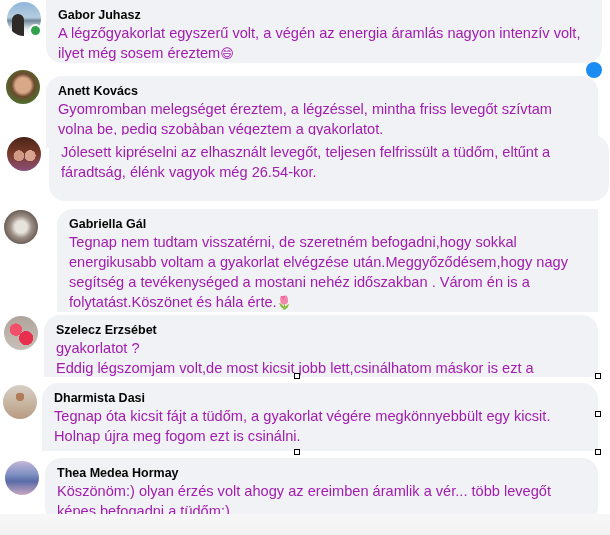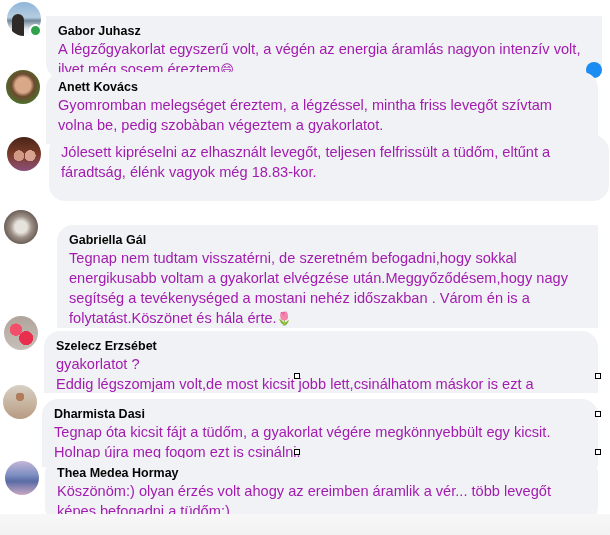--- a/index.html
+++ b/index.html
@@ -26,21 +26,21 @@
   .bubble.cut-bottom { border-bottom-left-radius:0; border-bottom-right-radius:0; }
   .bubble.cut-top { border-top-left-radius:0; border-top-right-radius:0; }
   .author {
     font-weight:bold; font-size:12.5px; line-height:16px; color:#050505;
     display:block;
   }
   .text {
     font-size:14.6px; line-height:20px; color:#a21caf; display:block;
     white-space:pre-wrap;
   }
-  .clip { position:absolute; overflow:hidden;margin-top:16px; }
+  .clip { position:absolute; overflow:hidden; }
   .handle {
     position:absolute; width:6px; height:6px; background:#fff;
     border:1px solid #000; box-sizing:border-box;
   }
   .emoji { display:inline-block; font-size:13px; line-height:14px; }
   .bottom-fade {
     position:absolute; left:0; top:514px; width:610px; height:21px;
     background:linear-gradient(#f7f7f7,#f2f2f2);
   }
   .blue-corner {
@@ -61,34 +61,34 @@
       <span class="author">Gabor Juhasz</span>
       <span class="text">A légzőgyakorlat egyszerű volt, a végén az energia áramlás nagyon intenzív volt,</span>
       <span class="text"><span>ilyet még sosem éreztem</span><span class="emoji">😄</span></span>
     </div>
   </div>
 </div>
 <div class="blue-corner"></div>
 
 <div class="comment">
   <div class="avatar" style="left:6px;top:70px;background:radial-gradient(circle at 50% 45%,#d8a888 0 30%,#6b4a2e 45%,#4f6b2c 70%,#7d9646 100%);"></div>
-  <div class="clip" style="left:46px;top:56px;width:552px;height:81px;">
+  <div class="clip" style="left:46px;top:76px;width:552px;height:81px;">
     <div class="bubble cut-bottom" style="left:0;top:0;width:552px;height:72px;">
       <span class="author">Anett Kovács</span>
       <span class="text">Gyomromban melegséget éreztem, a légzéssel, mintha friss levegőt szívtam</span>
       <span class="text">volna be, pedig szobàban végeztem a gyakorlatot.</span>
     </div>
   </div>
 </div>
 
 <div class="comment">
   <div class="avatar" style="left:7px;top:137px;background:radial-gradient(circle at 35% 55%,#d09a85 0 18%,transparent 19%),radial-gradient(circle at 68% 55%,#d8a48f 0 18%,transparent 19%),linear-gradient(#4a2418,#7a3b28 50%,#8a4f7a 100%);"></div>
   <div class="bubble" style="left:49px;top:135px;width:560px;height:66px;">
     <span class="text">Jólesett kipréselni az elhasznált levegőt, teljesen felfrissült a tüdőm, eltűnt a</span>
-    <span class="text">fáradtság, élénk vagyok még 18.83-kor.</span>
+    <span class="text">fáradtság, élénk vagyok még 26.54-kor.</span>
   </div>
 </div>
 
 <div class="comment">
   <div class="avatar" style="left:4px;top:210px;background:radial-gradient(circle at 50% 50%,#e6e2dc 0 25%,#9b8f86 45%,#6c5f58 70%,#a89c92 100%);"></div>
   <div class="clip" style="left:46px;top:209px;width:552px;height:103px;">
     <div class="bubble cut-bottom" style="left:11px;top:0;width:608px;height:110px;">
       <span class="author">Gabriella Gál</span>
       <span class="text">Tegnap nem tudtam visszatérni, de szeretném befogadni,hogy sokkal</span>
       <span class="text">energikusabb voltam a gyakorlat elvégzése után.Meggyőződésem,hogy nagy</span>

